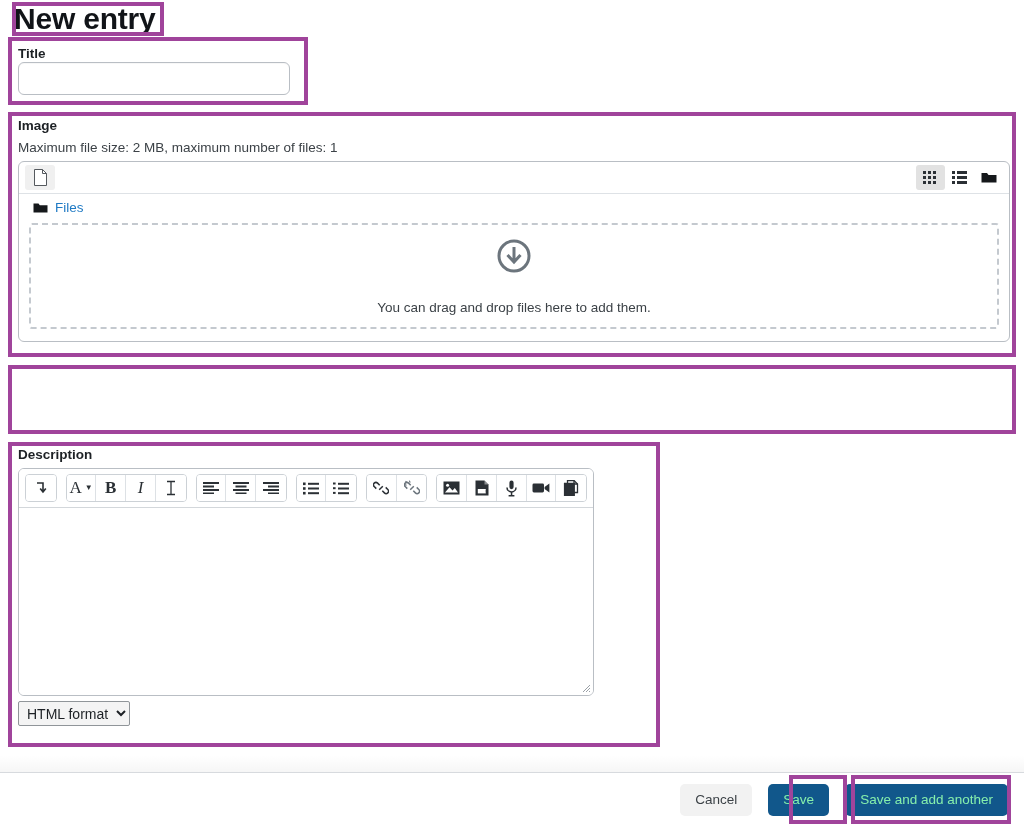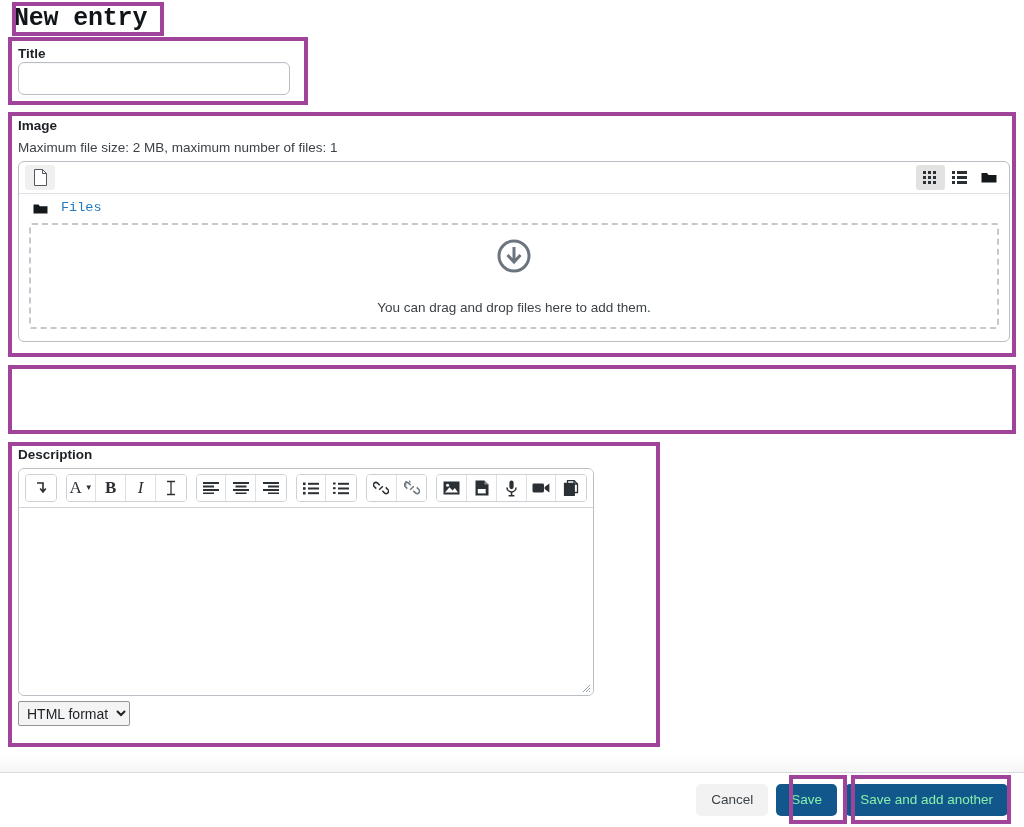--- a/index.html
+++ b/index.html
@@ -20,26 +20,25 @@
     border: 4px solid #a0449b;
     background: transparent;
     pointer-events: none;
     z-index: 40;
   }
 
   
   .page-title {
     position: absolute;
     left: 14px; top: 4px;
-    font-size: 25px;
+    font-size: 30px;
     font-weight: bold;
     letter-spacing: -0.2px;
     color: #111418;
     line-height: 30px;
-    font-family: Liberation Mono, monospace;
   }
 
   
   .field-label {
     font-size: 13.5px;
     font-weight: bold;
     color: #1d2125;
     line-height: 16px;
   }
 
@@ -103,24 +102,23 @@
   .fm-viewbtn {
     width: 29px; height: 25px;
     display: flex; align-items: center; justify-content: center;
     border-radius: 3px;
     cursor: pointer;
     background: transparent;
   }
   .fm-viewbtn.active { background: #e2e2e2; }
 
   .fm-breadcrumb {
-    display: flex; align-items: flex-end; gap: 13px;
+    display: flex; align-items: center; gap: 7px;
     padding: 6px 0 6px 14px;
     font-size: 13.5px;
-    font-family: Liberation Mono, monospace;
   }
   .fm-breadcrumb a { color: #1f7ac4; text-decoration: none; cursor: pointer; }
 
   .dropzone {
     margin: 2px 10px 12px 10px;
     border: 2px dashed #c4c9cf;
     border-radius: 3px;
     height: 106px;
     display: flex;
     flex-direction: column;
@@ -217,21 +215,21 @@
     background: linear-gradient(to bottom, rgba(0,0,0,0) 0%, rgba(0,0,0,0.035) 100%);
   }
   .footer {
     position: absolute;
     left: 0; top: 773px;
     width: 1024px; height: 54px;
     background: #fff;
     display: flex;
     align-items: center;
     justify-content: flex-end;
-    gap: 8px;
+    gap: 16px;
     padding-right: 16px;
   }
   .btn {
     font-family: "Liberation Sans", sans-serif;
     font-size: 13.5px;
     border-radius: 5px;
     padding: 7px 14px;
     border: 1px solid transparent;
     cursor: pointer;
     line-height: 16px;

